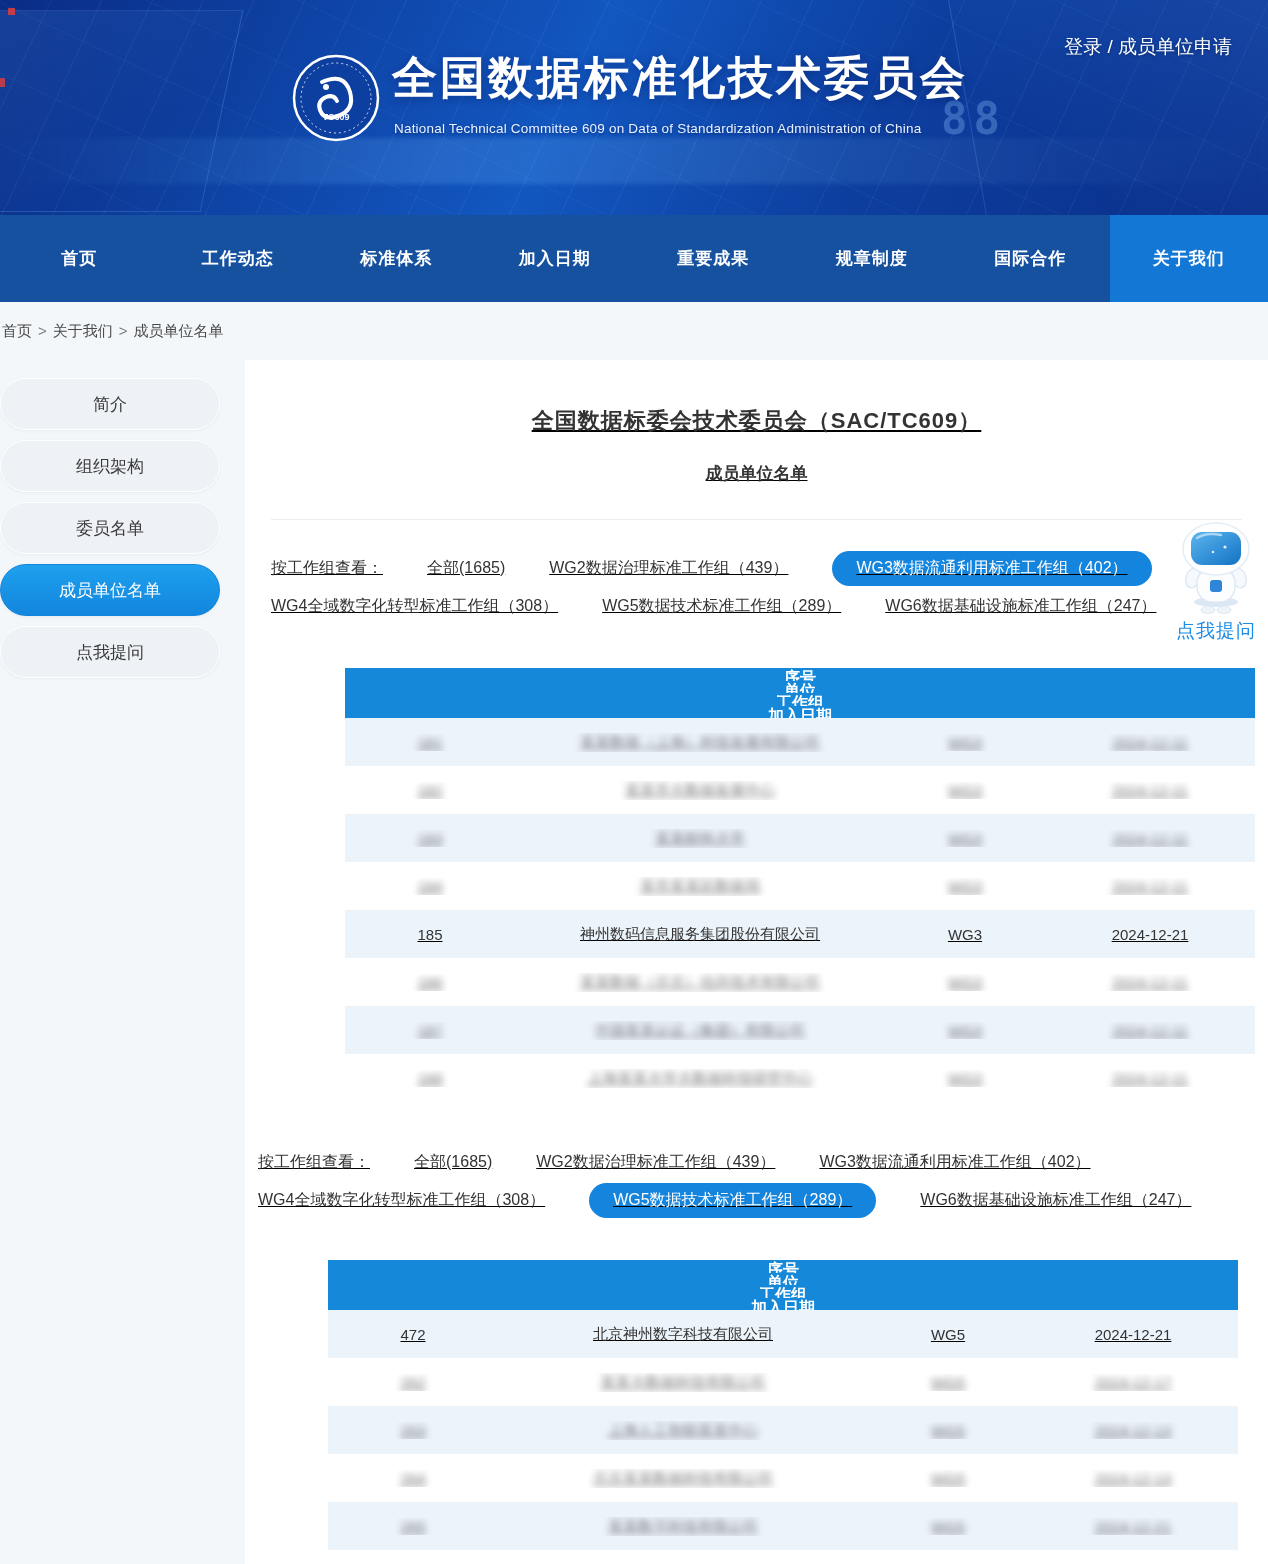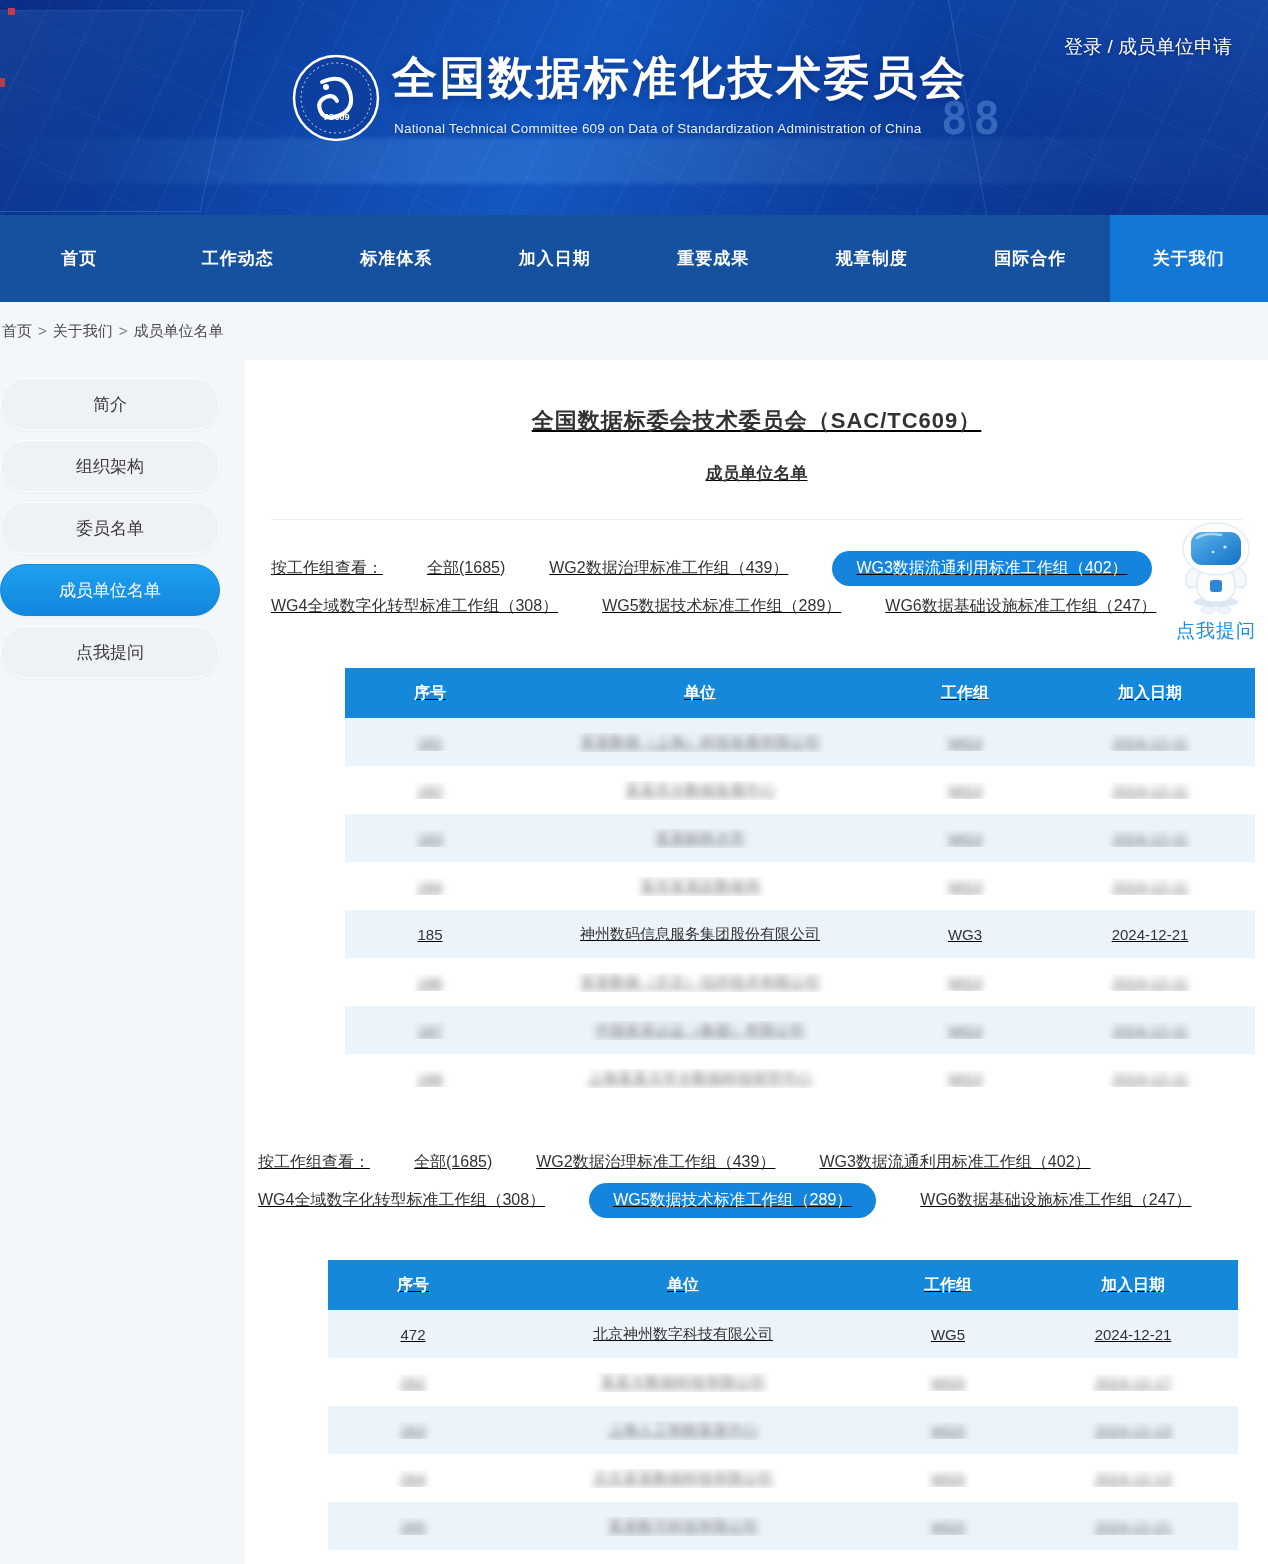--- a/index.html
+++ b/index.html
@@ -110,21 +110,21 @@
   .filter-option{cursor:pointer;white-space:nowrap;}
   .filter-option.filter-active{
     background:#1584dd;color:#ffffff;padding:7px 24px;border-radius:19px;
   }
   
   .member-table{width:910px;}
   .table-1{margin:44px 0 0 100px;}
   .table-2{margin:42px 0 0 83px;}
   .t-head{
     display:flex;height:50px;align-items:center;background:#1588d9;color:#ffffff;
-    font-size:16px;font-weight:bold;
+    font-size:16px;font-weight:bold;flex-direction:column;
   }
   .t-row{display:flex;height:48px;align-items:center;font-size:15px;color:#333333;background:#ffffff;}
   .t-row.alt{background:#ecf4fb;}
   .cell{text-align:center;overflow:hidden;white-space:nowrap;}
   .c0{width:170px;}.c1{width:370px;}.c2{width:160px;}.c3{width:210px;}
   .t-row.blurred .cell-text{filter:blur(3.5px);opacity:.72;color:#444;}
   
   .assistant{position:absolute;top:162px;right:4px;width:96px;text-align:center;cursor:pointer;}
   .assistant-label{font-size:19px;color:#1b8ce8;letter-spacing:1px;}
 </style>

